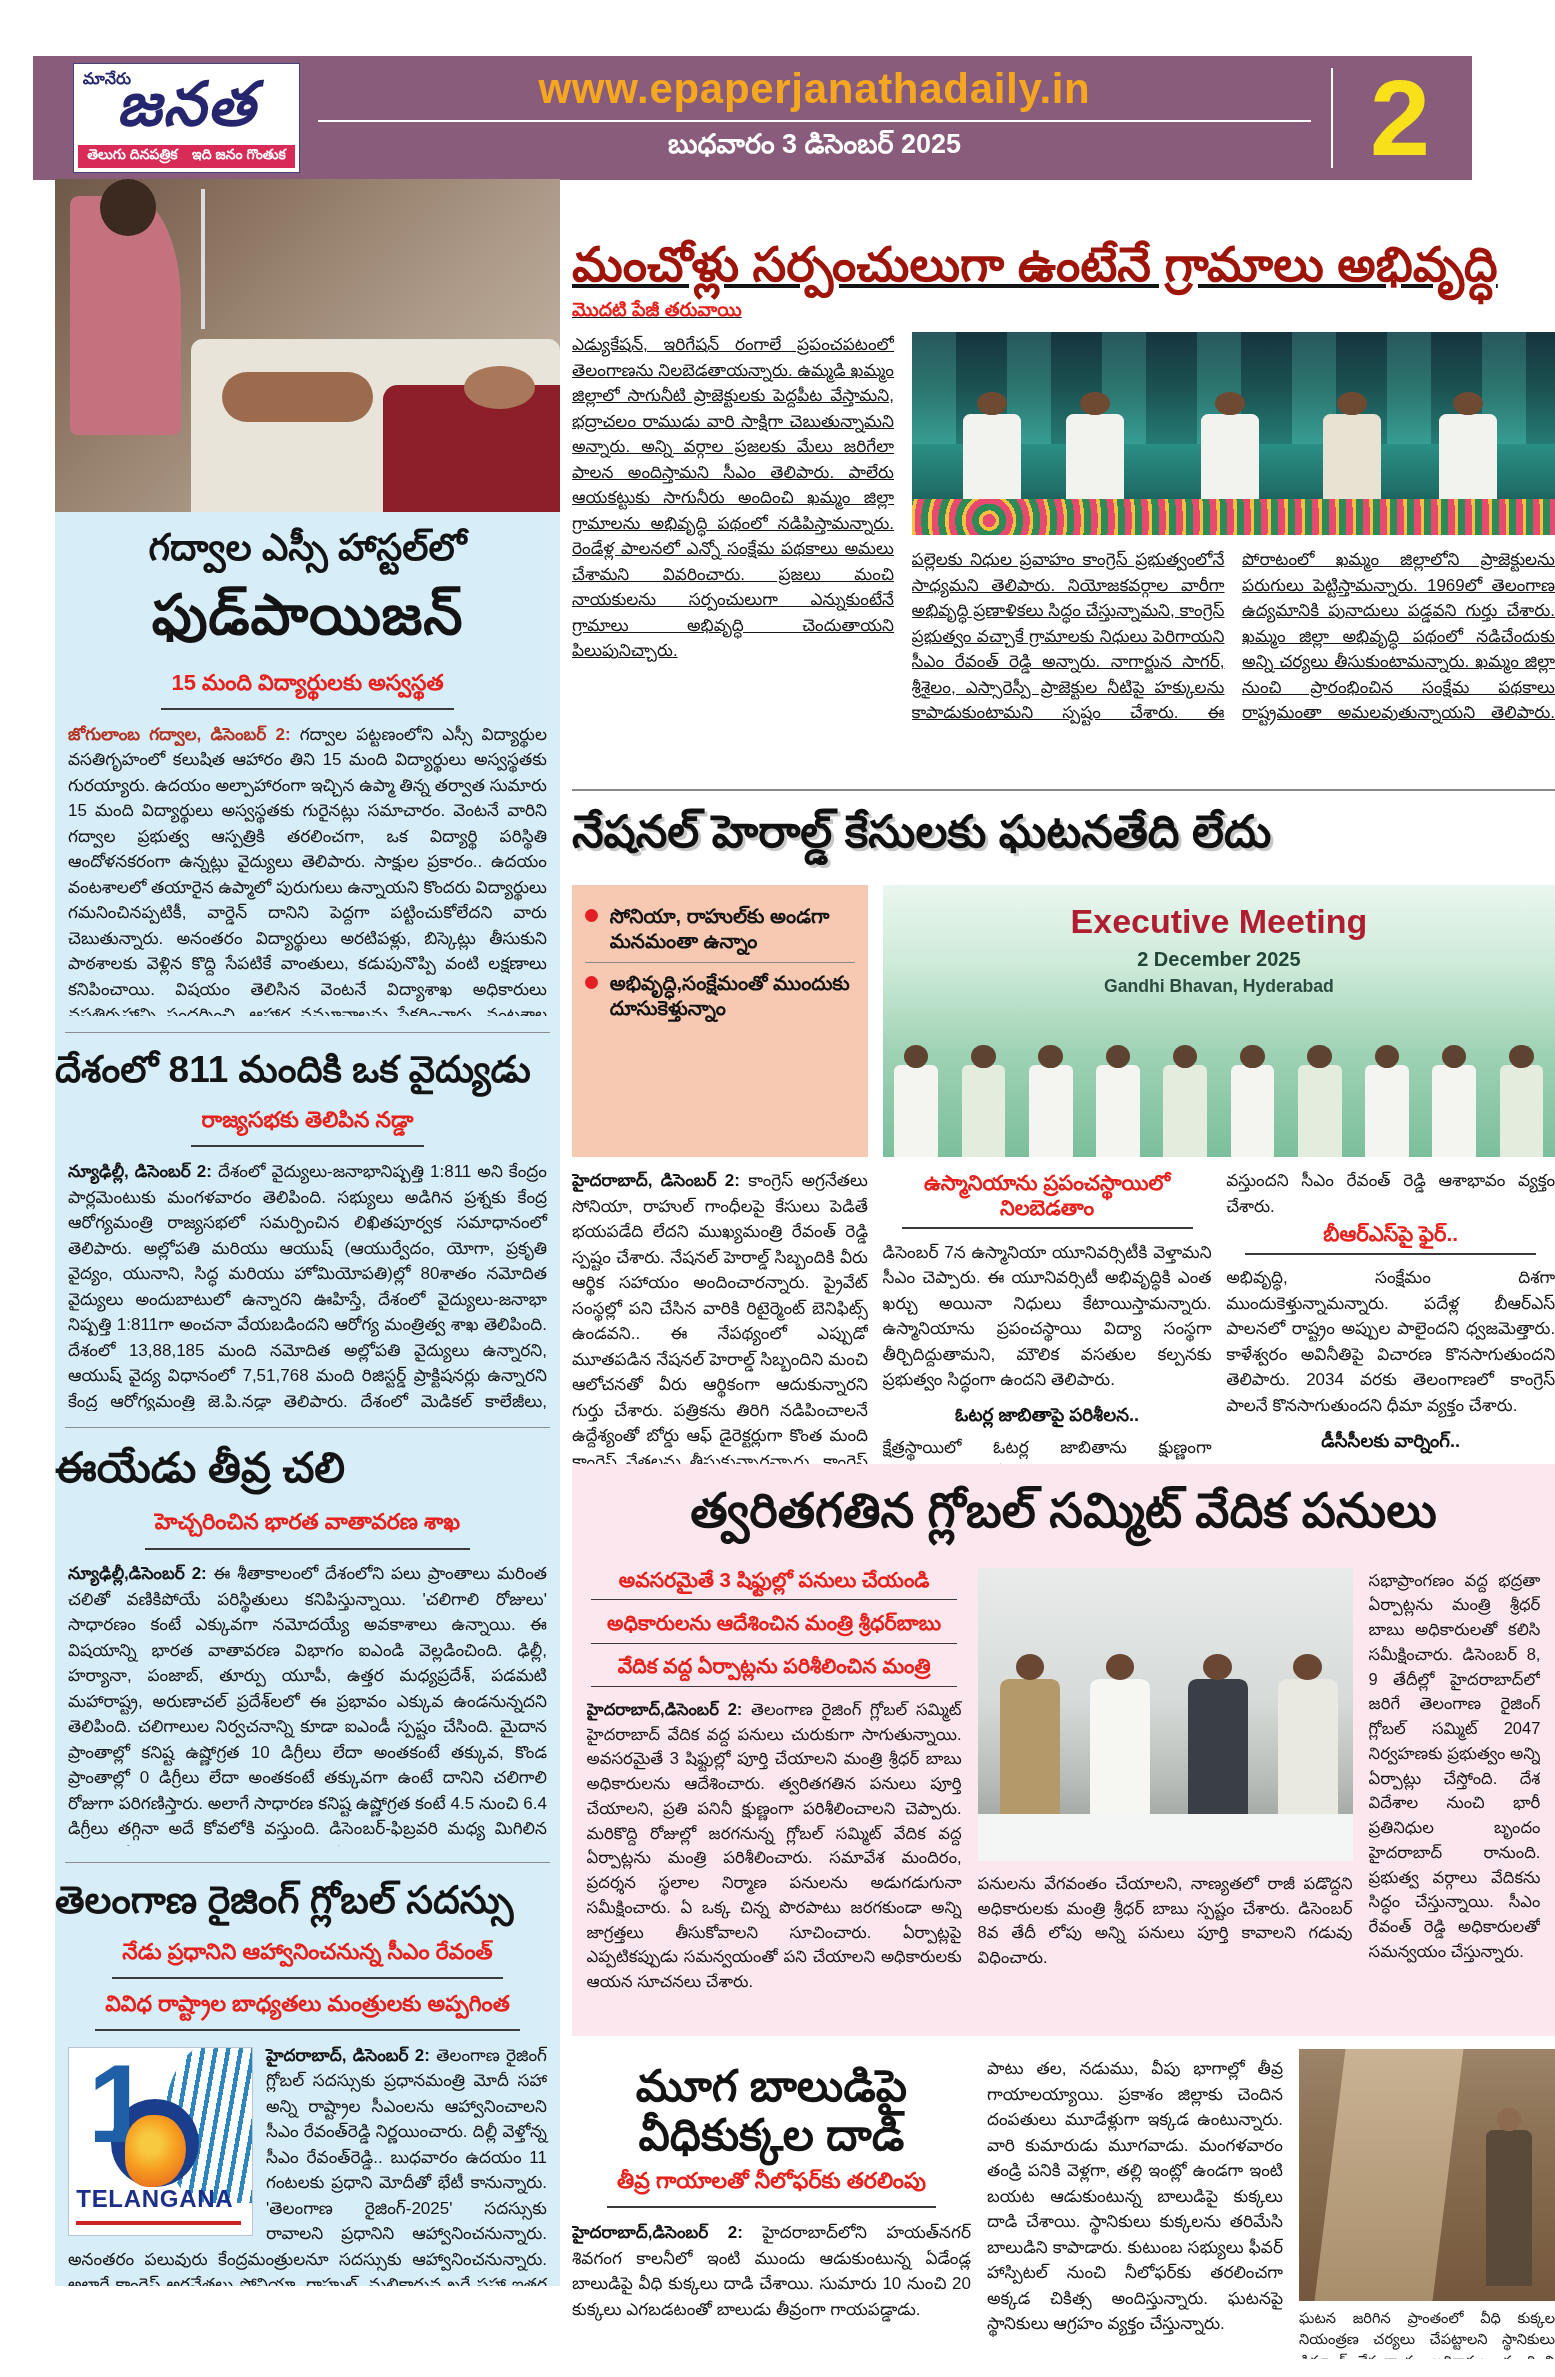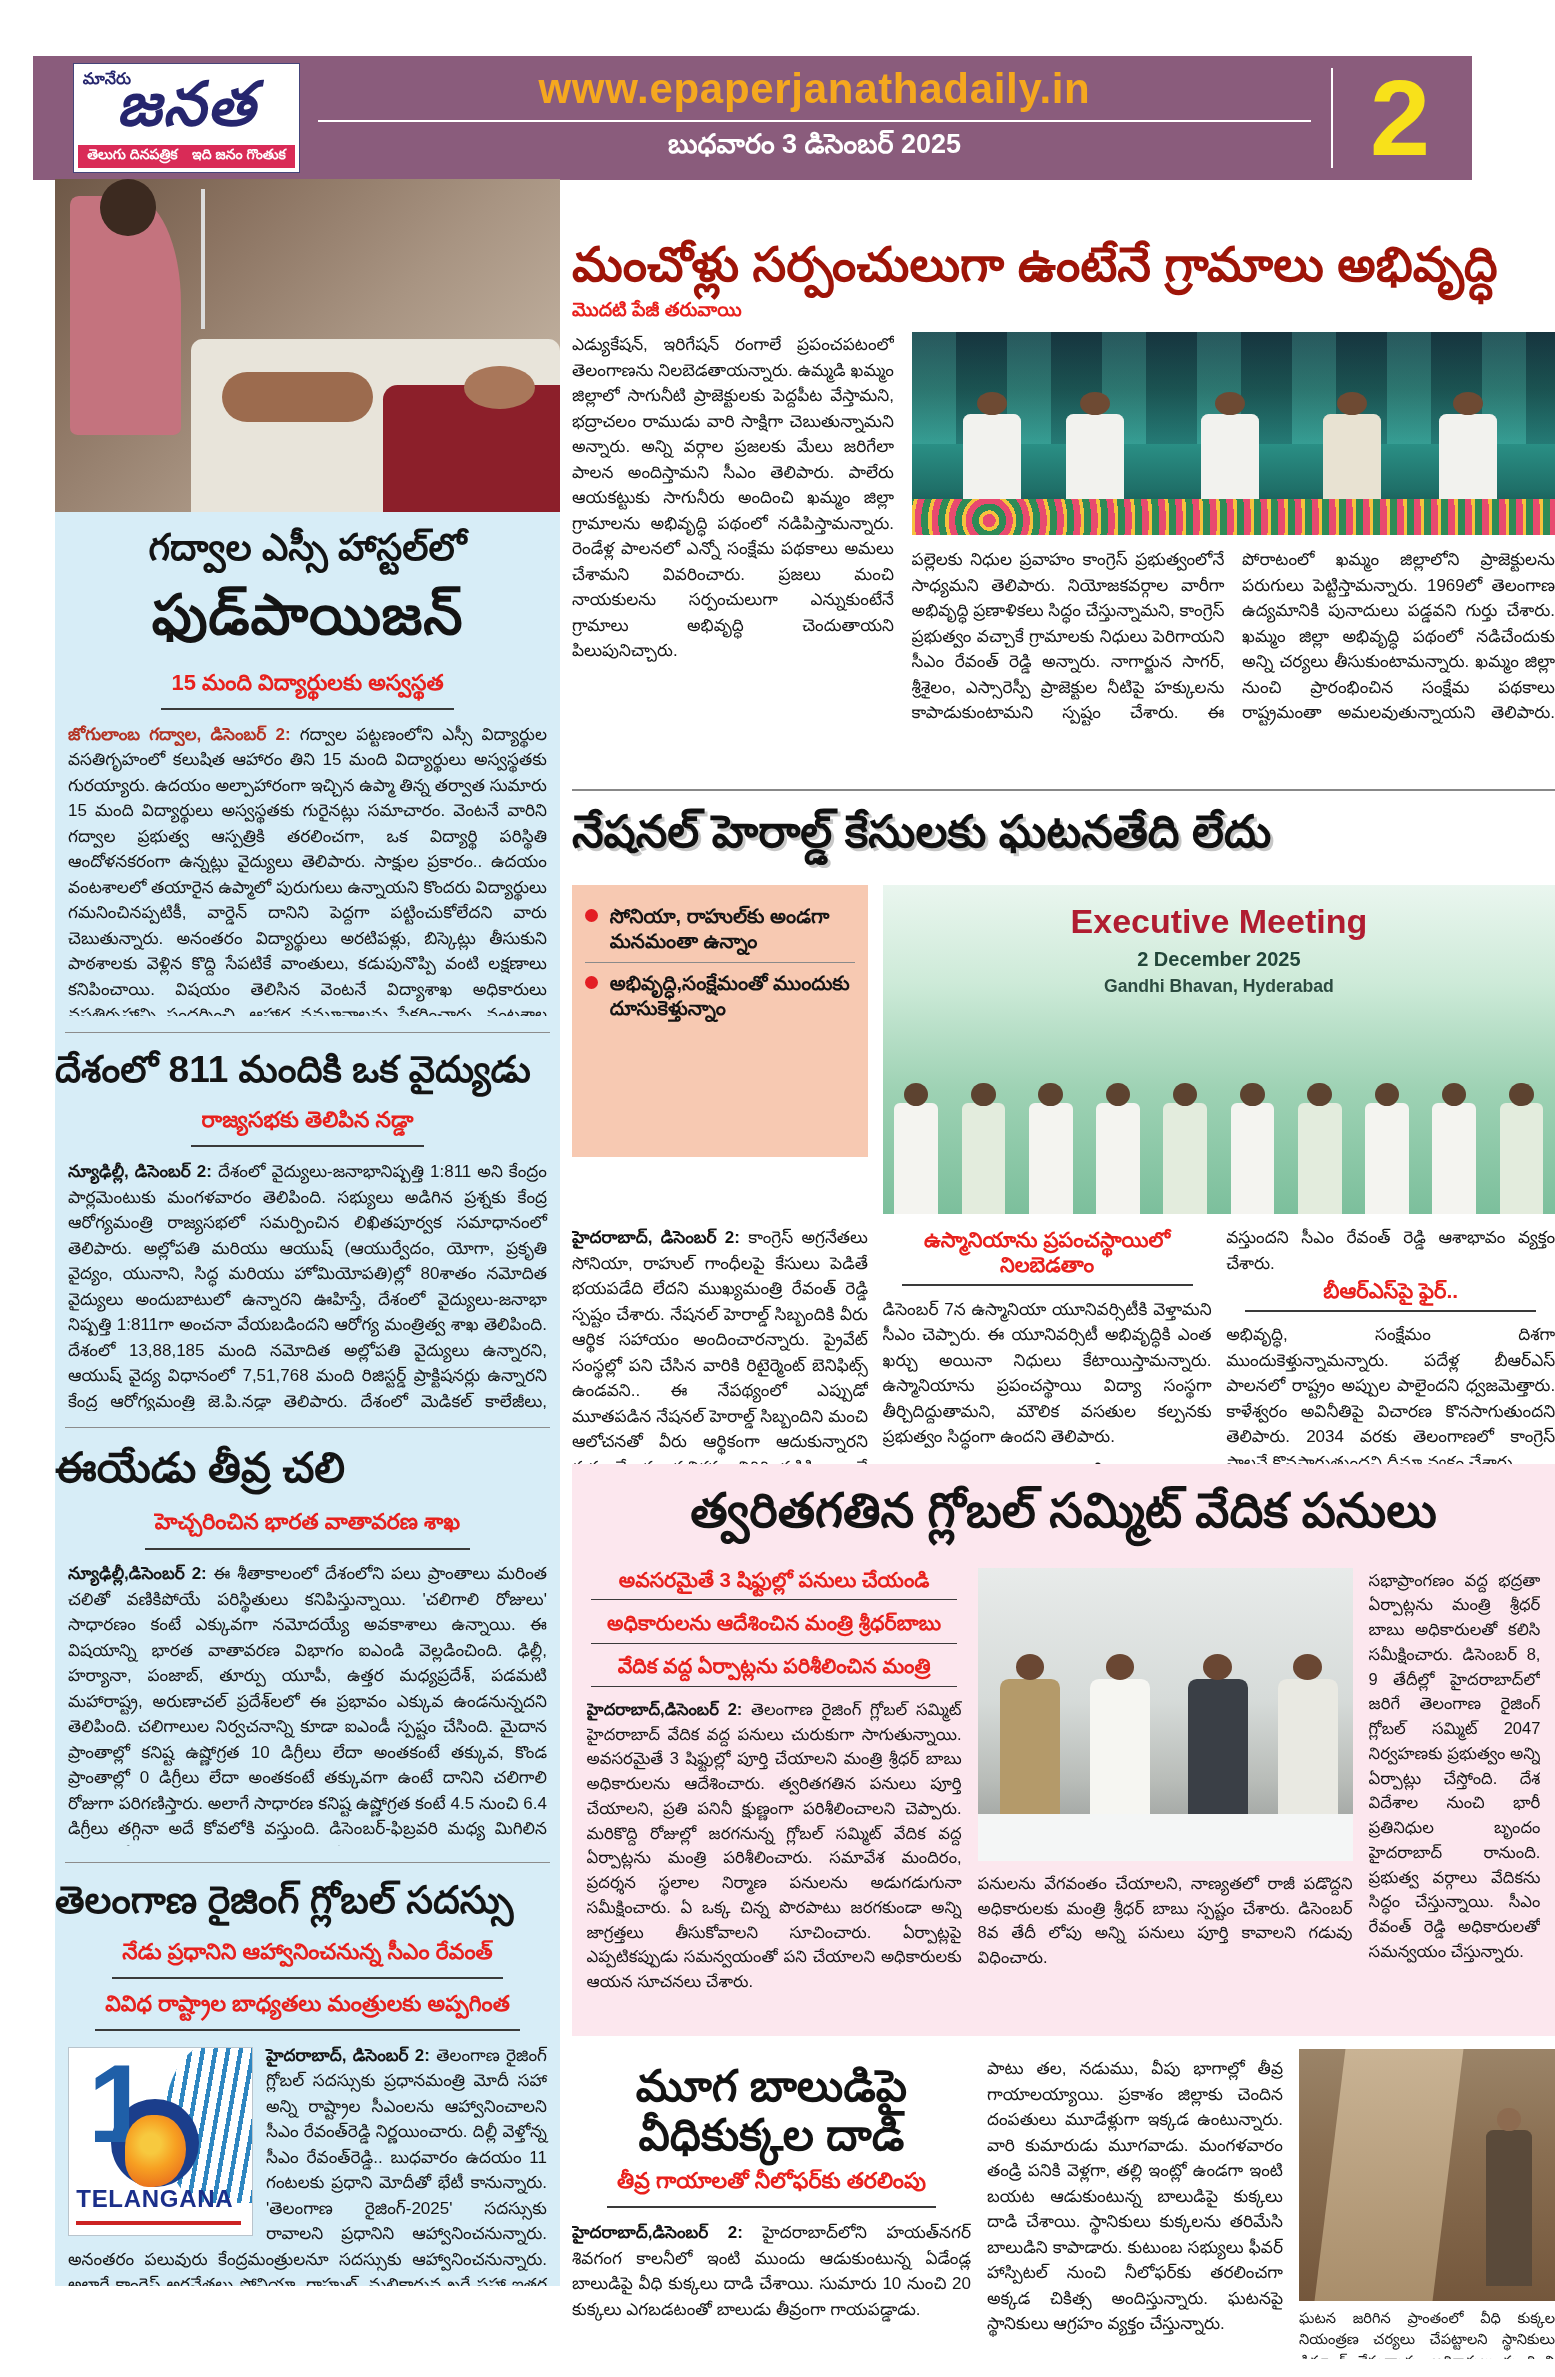--- a/index.html
+++ b/index.html
@@ -60,21 +60,21 @@
               border-radius:50% 0 0 45%;}
   .tg-circle{position:absolute;left:42px;top:51px;width:88px;height:88px;border-radius:50%;background:#1b3e8c;}
   .tg-one{position:absolute;left:19px;top:1.5px;font-size:111px;font-weight:bold;color:#1f5fa8;line-height:1;}
   .tg-blob{position:absolute;left:56px;top:67px;width:61px;height:72px;
            background:radial-gradient(circle at 42% 40%,#f7c93f 0 18%,#f7a022 45%,#e2571b 100%);
            border-radius:48% 52% 58% 42%;}
   .tg-text{position:absolute;left:7.3px;bottom:17.6px;font-size:24px;font-weight:bold;color:#1b2f8a;letter-spacing:0.7px;}
   .tg-underline{position:absolute;left:7.3px;bottom:10.2px;width:165px;height:3.7px;background:#cc2222;}
 
   
-  .sarpanch{position:absolute;left:572px;top:240px;width:983px;}
+  .sarpanch{position:absolute;left:572px;top:240px;width:983px;text-decoration:underline;}
   .sarpanch-title{color:#9e1408;font-size:48px;font-weight:bold;line-height:1.05;margin:0;}
   .cont-tag{color:#e8211d;font-size:19px;font-weight:bold;margin:8.8px 0 7.3px;}
   .sarpanch-grid{display:grid;grid-template-columns:322px 1fr;column-gap:17.6px;}
   .sarpanch-col1{font-size:17px;line-height:1.5;text-align:justify;height:421px;overflow:hidden;}
   .photo2{width:100%;height:203px;background:linear-gradient(180deg,#17323c 0%,#1d5a55 28%,#2a8f85 55%,#1f6f68 78%,#133c3a 100%);}
   .p2-screen{position:absolute;left:0;top:0;right:0;height:55%;
              background:repeating-linear-gradient(90deg,rgba(90,200,190,.25) 0 44px,rgba(20,60,70,.25) 44px 95px);}
   .p2-man{position:absolute;bottom:16%;width:9%;height:44%;background:#f2f2ee;border-radius:7.3px 7.3px 0 0;}
   .p2-man::after{content:"";position:absolute;top:-22px;left:24%;width:52%;height:23.4px;background:#6e4a33;border-radius:50%;}
   .p2-man.m1{left:8%;}.p2-man.m2{left:24%;}.p2-man.m3{left:45%;}.p2-man.m4{left:64%;background:#e8e2d2;}.p2-man.m5{left:82%;}
@@ -86,21 +86,21 @@
   
   .herald{position:absolute;left:572px;top:789px;width:983px;border-top:2.2px solid #888;padding-top:10.2px;}
   .herald-title{font-size:45px;font-weight:bold;color:#101010;margin:4.4px 0 16px;
                 text-shadow:2.9px 2.9px 0 rgba(0,0,0,0.22);}
   .herald-grid{display:grid;grid-template-columns:296px 329px 329px;column-gap:14.6px;}
   .bulletbox{background:#f7c9b2;padding:11.7px 13px;box-sizing:border-box;height:272px;overflow:hidden;}
   .bullet{display:flex;gap:11.7px;font-size:20px;font-weight:bold;line-height:1.25;padding:8px 0;
           border-bottom:1.1px solid #8a8a8a;}
   .bullet:last-child{border-bottom:none;}
   .bullet .dot{width:13px;height:13px;border-radius:50%;background:#e31e24;flex:none;margin-top:5.1px;}
-  .photo3{grid-column:2/4;height:329px;text-align:center;
+  .photo3{grid-column:2/4;height:272px;text-align:center;
           background:linear-gradient(180deg,#eaf6ef 0%,#cdead8 30%,#9ed2b4 62%,#7cbf9c 100%);}
   .p3-title{color:#b01c30;font-weight:bold;font-size:34px;margin-top:17.6px;}
   .p3-date{color:#23463a;font-size:20px;font-weight:bold;margin-top:7.3px;}
   .p3-venue{color:#2c4a40;font-size:17.6px;font-weight:bold;margin-top:4.4px;}
   .p3-crowd{position:absolute;left:0;right:0;bottom:0;height:40%;display:flex;justify-content:space-around;align-items:flex-end;}
   .p3-person{width:6.5%;height:84%;background:#f4f4f0;border-radius:5.9px 5.9px 0 0;position:relative;}
   .p3-person.alt{background:#e3ecdd;}
   .p3-person::before{content:"";position:absolute;top:-20.5px;left:22%;width:56%;height:23.4px;background:#5d4330;border-radius:50%;}
   .herald-col{font-size:17px;line-height:1.5;text-align:justify;height:326px;overflow:hidden;margin-top:11.7px;}
   .col-red-head{color:#e8211d;font-size:21px;font-weight:bold;text-align:center;

